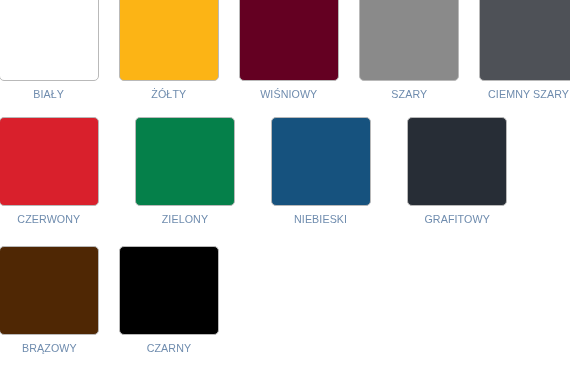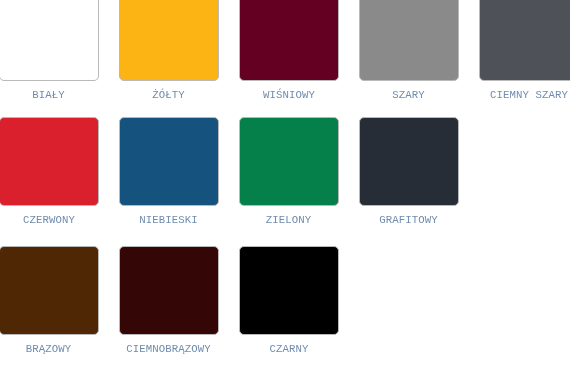--- a/index.html
+++ b/index.html
@@ -12,33 +12,32 @@
     background: #ffffff;
     font-family: "Liberation Sans", sans-serif;
     overflow: hidden;
   }
 
   #palette {
     position: relative;
     width: 570px;
     height: 371px;
     box-sizing: border-box;
-    font-family: Liberation Mono, monospace;
   }
 
   .swatch-row {
     position: absolute;
     left: 0;
     width: 570px;
     height: 124px;
     display: flex;
     justify-content: flex-start;
   }
   .row-1 { top: -8px; }
-  .row-2 { top: 117px; }
+  .row-2 { top: 117px; gap: 16px; }
   .row-3 { top: 246px; }
 
   .swatch-cell {
     width: 100px;
     margin-right: 20px;
     display: flex;
     flex-direction: column;
     align-items: center;
   }
   .swatch-cell:first-child {
@@ -95,41 +94,37 @@
       <div class="swatch-label" style="color: rgb(111, 140, 174);">CIEMNY SZARY</div>
     </div>
   </div>
 
   <div class="swatch-row row-2">
     <div class="swatch-cell">
       <div class="swatch-chip" style="background-color: rgb(217, 32, 44); border-color: rgb(185, 185, 185);"></div>
       <div class="swatch-label" style="color: rgb(111, 140, 174);">CZERWONY</div>
     </div>
     <div class="swatch-cell">
+      <div class="swatch-chip" style="background-color: rgb(5, 128, 74); border-color: rgb(185, 185, 185);"></div>
+      <div class="swatch-label" style="color: rgb(111, 140, 174);">ZIELONY</div>
+    </div>
+    <div class="swatch-cell">
       <div class="swatch-chip" style="background-color: rgb(22, 82, 126); border-color: rgb(185, 185, 185);"></div>
       <div class="swatch-label" style="color: rgb(111, 140, 174);">NIEBIESKI</div>
-    </div>
-    <div class="swatch-cell">
-      <div class="swatch-chip" style="background-color: rgb(5, 128, 74); border-color: rgb(185, 185, 185);"></div>
-      <div class="swatch-label" style="color: rgb(111, 140, 174);">ZIELONY</div>
     </div>
     <div class="swatch-cell">
       <div class="swatch-chip" style="background-color: rgb(39, 45, 54); border-color: rgb(185, 185, 185);"></div>
       <div class="swatch-label" style="color: rgb(111, 140, 174);">GRAFITOWY</div>
     </div>
   </div>
 
   <div class="swatch-row row-3">
     <div class="swatch-cell">
       <div class="swatch-chip" style="background-color: rgb(79, 39, 4); border-color: rgb(185, 185, 185);"></div>
       <div class="swatch-label" style="color: rgb(111, 140, 174);">BRĄZOWY</div>
     </div>
     <div class="swatch-cell">
-      <div class="swatch-chip" style="background-color: rgb(52, 6, 5); border-color: rgb(185, 185, 185);"></div>
-      <div class="swatch-label" style="color: rgb(111, 140, 174);">CIEMNOBRĄZOWY</div>
-    </div>
-    <div class="swatch-cell">
       <div class="swatch-chip" style="background-color: rgb(0, 0, 0); border-color: rgb(185, 185, 185);"></div>
       <div class="swatch-label" style="color: rgb(111, 140, 174);">CZARNY</div>
     </div>
   </div>
 
 </div>
 
 </body></html>

